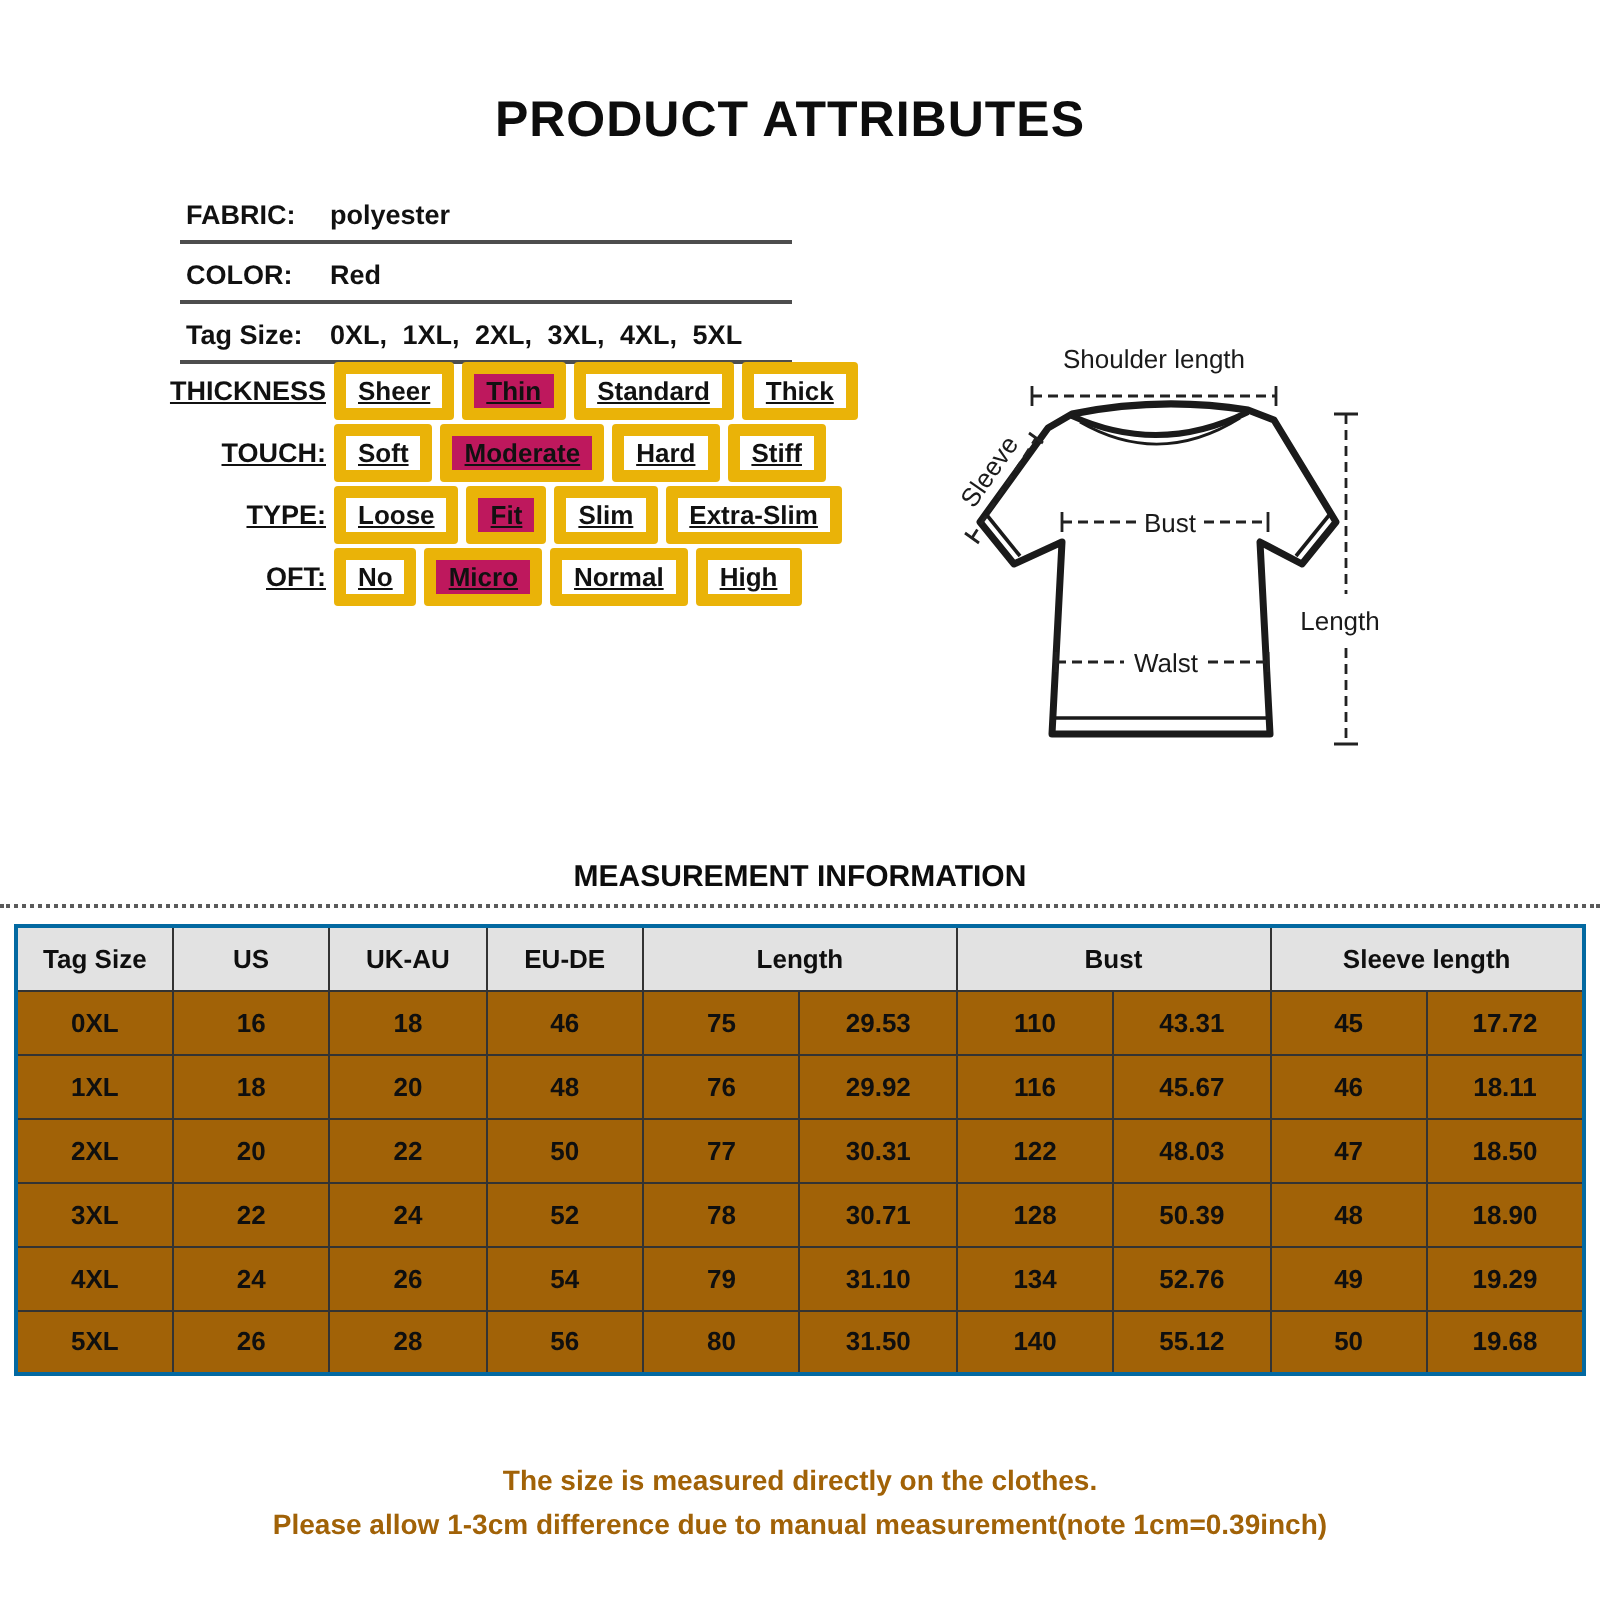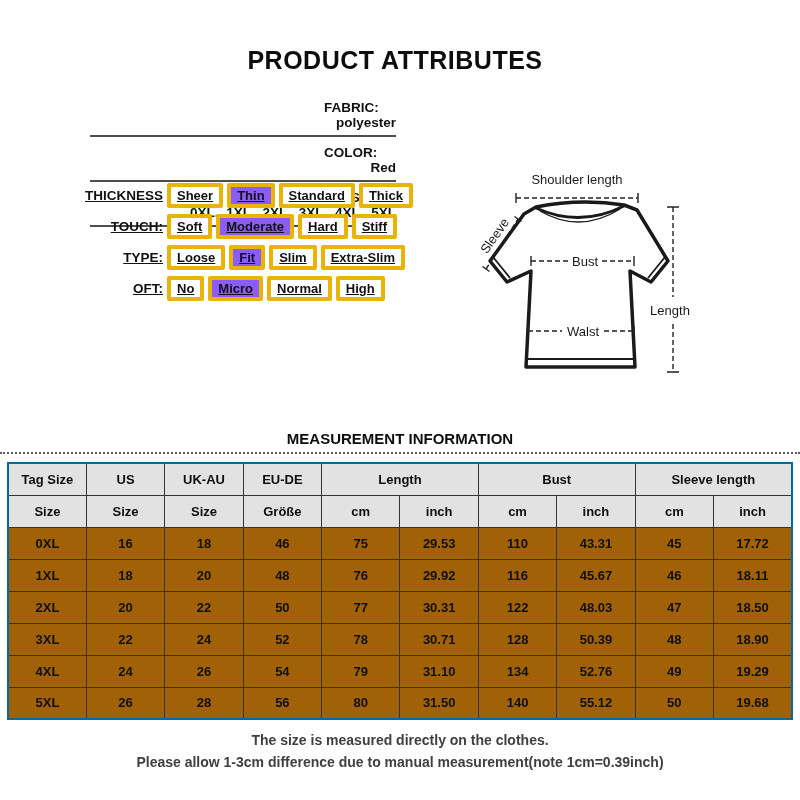--- a/index.html
+++ b/index.html
@@ -11,35 +11,35 @@
   .page-title {
     position:absolute; top:46px; left:0; width:790px;
     text-align:center; font-size:25px; font-weight:700; letter-spacing:0.5px; color:#0d0d0d;
   }
 
   
   .attrs { position:absolute; top:92px; left:90px; width:306px; }
   .attr-row {
     display:flex; align-items:flex-end;
     padding:8px 0 5px 3px; border-bottom:2px solid #4d4d4d;
-    font-size:13.5px; font-weight:700;flex-direction:column;
+    font-size:13.5px; font-weight:700;
   }
   .attr-label { width:72px; }
   .attr-value { word-spacing:4px; }
 
   
   .opts { position:absolute; top:183px; left:0; width:440px; }
   .opt-row { display:flex; align-items:center; margin-bottom:6px; height:25px;text-decoration:underline; }
   .opt-label { width:163px; text-align:right; font-size:13.5px; font-weight:700; flex:none; }
   .chip {
     display:inline-block; margin-left:4px; padding:1px 6px;
-    border:4px solid #eab308; border-radius:2px; background:#fff;
+    border:6px solid #eab308; border-radius:2px; background:#fff;
     font-size:13px; font-weight:700; line-height:15px; white-space:nowrap;
   }
-  .chip.sel { background:#8b5cf6; }
+  .chip.sel { background:#be185d; }
 
   
   .diagram { position:absolute; left:438px; top:157px; width:282px; height:252px; }
   .diagram text { font-family:"Liberation Sans", sans-serif; font-size:13px; fill:#1a1a1a; }
 
   
   .meas-title {
     position:absolute; top:430px; left:0; width:800px;
     text-align:center; font-size:15px; font-weight:700; color:#0d0d0d;
   }
@@ -53,21 +53,21 @@
   .size-table th, .size-table td {
     border:1px solid #333; height:32px;
     text-align:center; vertical-align:middle;
     font-size:13px; font-weight:700; color:#0f0f0f;
     overflow:hidden; white-space:nowrap;
   }
   .size-table thead th { background:#e2e2e2; }
   .size-table tbody td { background:#a16207; }
 
   .notes { position:absolute; top:729px; left:0; width:800px; text-align:center; }
-  .note-line { font-size:14px; font-weight:700; color:#404040; line-height:22px; }
+  .note-line { font-size:14px; font-weight:700; color:#a16207; line-height:22px; }
 </style>
 </head>
 <body>
 
 <div class="page">
 
   <div class="page-title">PRODUCT ATTRIBUTES</div>
 
   <div class="attrs">
     <div class="attr-row">
@@ -151,32 +151,20 @@
   <table class="size-table">
     <thead>
       <tr>
         <th>Tag Size</th>
         <th>US</th>
         <th>UK-AU</th>
         <th>EU-DE</th>
         <th colspan="2">Length</th>
         <th colspan="2">Bust</th>
         <th colspan="2">Sleeve length</th>
-      </tr>
-      <tr>
-        <th>Size</th>
-        <th>Size</th>
-        <th>Size</th>
-        <th>Größe</th>
-        <th>cm</th>
-        <th>inch</th>
-        <th>cm</th>
-        <th>inch</th>
-        <th>cm</th>
-        <th>inch</th>
       </tr>
     </thead>
     <tbody>
       <tr>
         <td>0XL</td>
         <td>16</td>
         <td>18</td>
         <td>46</td>
         <td>75</td>
         <td>29.53</td>

